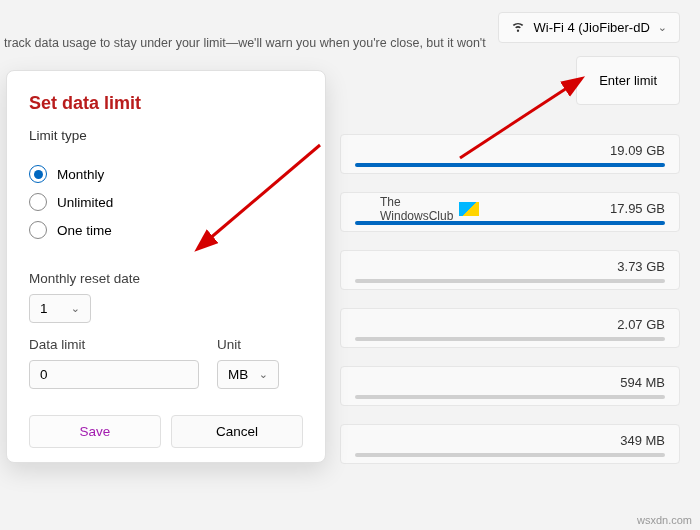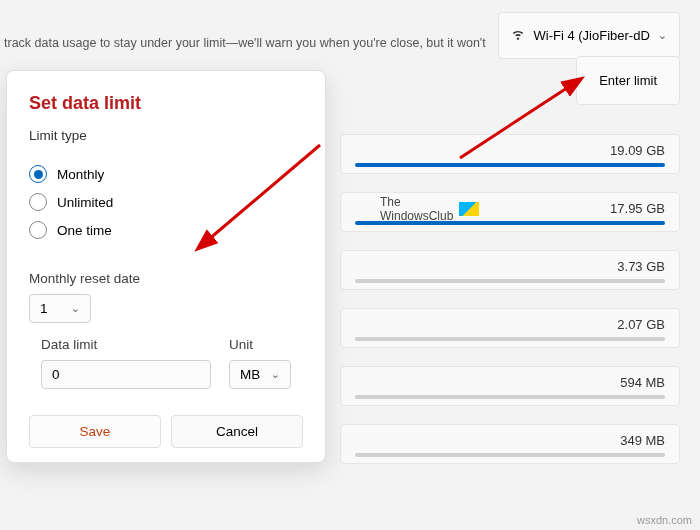--- a/index.html
+++ b/index.html
@@ -1,19 +1,19 @@
 <!DOCTYPE html>
 <html><head>
 <meta charset="utf-8">
 <style>
 * { box-sizing: border-box; margin: 0; padding: 0; font-family: 'Segoe UI', Tahoma, sans-serif; }
 body { width: 700px; height: 530px; background: #f3f3f3; position: relative; overflow: hidden; }
 
 .bg-text { position: absolute; top: 36px; left: 4px; font-size: 12.5px; color: #555; }
-.wifi-dropdown { position: absolute; top: 12px; right: 20px; background: #fafafa; border: 1px solid #e3e3e3; border-radius: 4px; padding: 14px 12px; display: flex; align-items: center; gap: 8px; font-size: 13px; cursor: pointer; }
+.wifi-dropdown { position: absolute; top: 12px; right: 20px; background: #fafafa; border: 1px solid #e3e3e3; border-radius: 4px; padding: 6px 12px; display: flex; align-items: center; gap: 8px; font-size: 13px; cursor: pointer; }
 .wifi-icon svg { width: 14px; height: 14px; }
 .chev { font-size: 11px; color: #666; }
 
 .enter-limit-btn { position: absolute; top: 56px; right: 20px; background: #fafafa; border: 1px solid #e3e3e3; border-radius: 4px; padding: 16px 22px; font-size: 13px; cursor: pointer; }
 
 .data-rows { position: absolute; top: 134px; left: 340px; right: 20px; }
 .data-row { border: 1px solid #e6e6e6; border-radius: 4px; background: #f9f9f9; padding: 8px 14px 6px; margin-bottom: 18px; position: relative; }
 .data-row .val { position: absolute; right: 14px; top: 8px; font-size: 13px; color: #333; text-align: center; }
 .data-row .bar { height: 4px; background: #d0d0d0; border-radius: 2px; margin-top: 20px; }
 .data-row .bar.full { background: #0067c0; }
@@ -23,31 +23,31 @@
 
 .dialog { position: absolute; top: 70px; left: 6px; width: 320px; background: #fff; border: 1px solid #e0e0e0; border-radius: 8px; box-shadow: 0 8px 24px rgba(0,0,0,0.12); padding: 22px 22px 14px; z-index: 10; }
 .dialog h2 { font-size: 18px; font-weight: 600; color: #b91c1c; margin-bottom: 14px; }
 .section-label { font-size: 13.5px; color: #333; margin-bottom: 22px; }
 .radio-group { margin-bottom: 32px; }
 .radio-item { display: flex; align-items: center; gap: 10px; margin-bottom: 10px; font-size: 13.5px; cursor: pointer; }
 .radio { width: 18px; height: 18px; border: 1.5px solid #888; border-radius: 50%; display: flex; align-items: center; justify-content: center; }
 .radio.on { border-color: #0067c0; }
 .radio.on::after { content: ''; width: 9px; height: 9px; background: #0067c0; border-radius: 50%; }
 
-.field-row { display: flex; gap: 18px; margin-bottom: 12px; justify-content: center; }
+.field-row { display: flex; gap: 18px; margin-bottom: 12px; }
 .field { display: flex; flex-direction: column; }
 .field label { font-size: 13.5px; color: #404040; margin-bottom: 8px; }
 .select-box, .text-input { border: 1px solid #d0d0d0; border-radius: 4px; background: #fbfbfb; padding: 6px 10px; font-size: 13.5px; display: flex; align-items: center; justify-content: space-between; gap: 10px; }
 .select-box { cursor: pointer; min-width: 62px; }
 .text-input { width: 170px; }
 .text-input input { border: none; background: transparent; outline: none; width: 100%; font-size: 13.5px; }
 
 .dialog-footer { display: flex; gap: 10px; margin-top: 14px; padding-top: 12px; }
 .dialog-footer button { flex: 1; padding: 8px 0; font-size: 13.5px; border: 1px solid #e0e0e0; background: #fafafa; border-radius: 4px; cursor: pointer; }
-.dialog-footer button.save { color: #c2410c; cursor: default; background: #fcfcfc; }
+.dialog-footer button.save { color: #a21caf; cursor: default; background: #fcfcfc; }
 
 .arrow { position: absolute; z-index: 20; pointer-events: none; }
 .arrow svg { overflow: visible; }
 
 .wsxdn { position: absolute; bottom: 4px; right: 8px; font-size: 11px; color: #999; }
 </style>
 </head>
 <body>
 
 <div class="bg-text">track data usage to stay under your limit—we'll warn you when you're close, but it won't</div>

